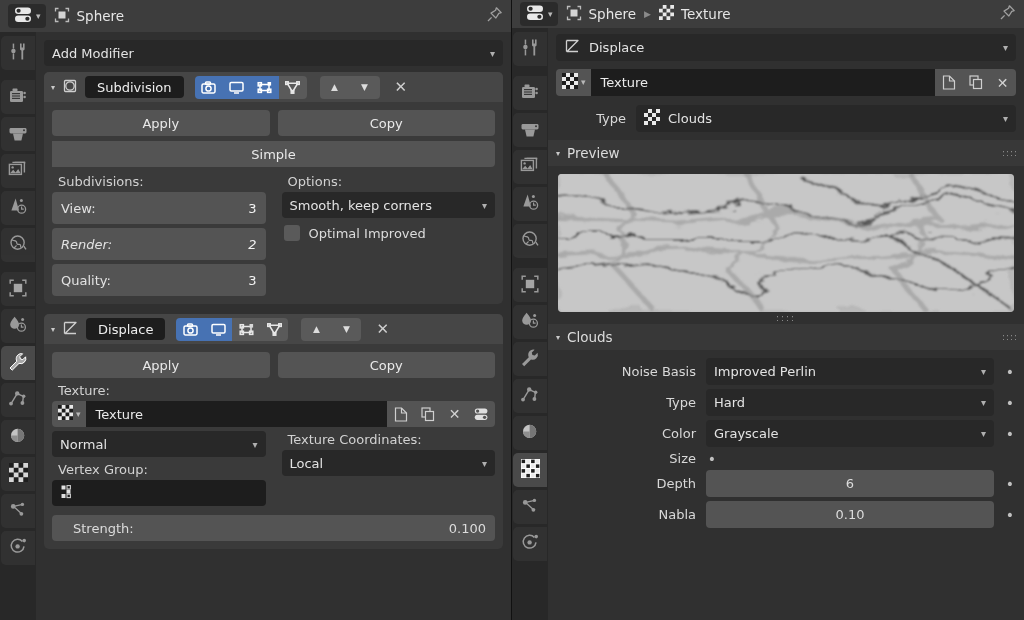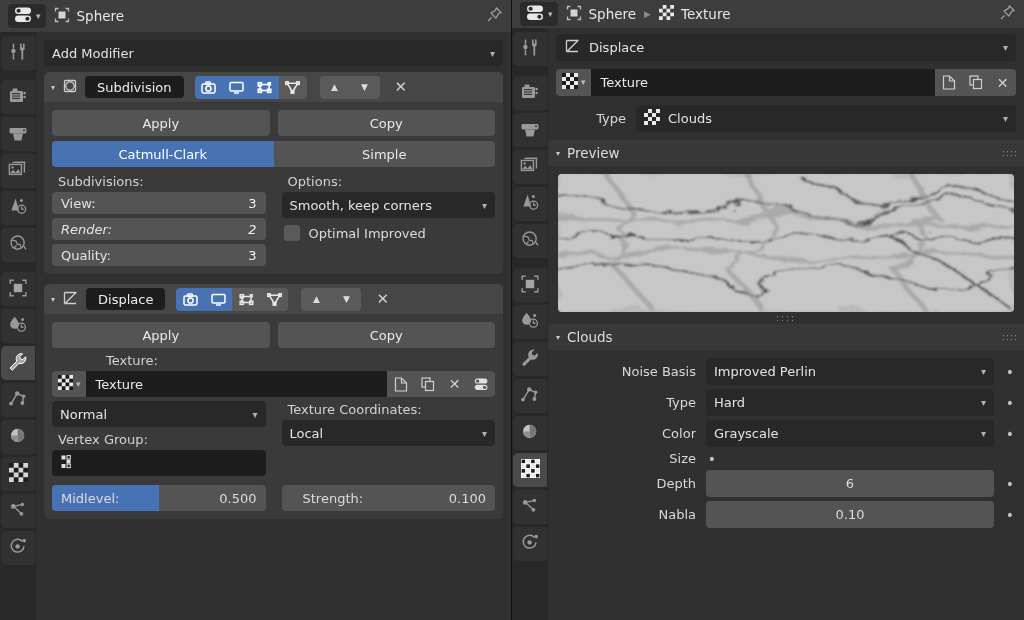--- a/index.html
+++ b/index.html
@@ -77,21 +77,21 @@
 
   .btn {
     display: flex; align-items: center; justify-content: center;
     height: 26px; border-radius: 4px;
     background: #545454; color: #e9e9e9; font-size: 13px;
   }
   .btn.blue { background: #4772b3; color: #fff; }
 
   .field {
     display: flex; align-items: center;
-    height: 22px; border-radius: 4px;
+    height: 32px; border-radius: 4px;
     background: #545454; color: #e9e9e9;
     padding: 0 9px; font-size: 13px;
   }
   .field .lab { color: #e2e2e2; }
   .field .val { margin-left: auto; color: #f2f2f2; }
 
   .textbox {
     display: flex; align-items: center;
     height: 26px; border-radius: 4px;
     background: #1d1d1d; color: #e9e9e9;
@@ -429,21 +429,20 @@
           </span>
           <span class="xbtn">✕</span>
         </div>
 
         <div class="mod-body">
           <div class="row" style="gap:8px;">
             <div class="btn" style="flex:1;">Apply</div>
             <div class="btn" style="flex:1;">Copy</div>
           </div>
           <div class="row" style="gap:0; margin-top:5px;">
-            <div class="btn blue" style="flex:1;border-radius:4px 0 0 4px;">Catmull-Clark</div>
             <div class="btn" style="flex:1;border-radius:0 4px 4px 0;">Simple</div>
           </div>
 
           <div class="row" style="gap:16px; align-items:flex-start; margin-top:6px;">
             <div style="flex:1;">
               <div class="sublabel">Subdivisions:</div>
               <div class="field">
                 <span class="lab">View:</span>
                 <span class="val">3</span>
               </div>
@@ -519,21 +518,21 @@
           </span>
           <span class="xbtn">✕</span>
         </div>
 
         <div class="mod-body">
           <div class="row" style="gap:8px;">
             <div class="btn" style="flex:1;">Apply</div>
             <div class="btn" style="flex:1;">Copy</div>
           </div>
 
-          <div class="sublabel" style="margin-top:4px;margin-left:48px;">Texture:</div>
+          <div class="sublabel" style="margin-top:4px;">Texture:</div>
 
           <div class="idblock">
             <span class="id-pre">
               <span>
                 <svg width="15" height="15" viewBox="0 0 15 15">
                   <rect width="15" height="15" fill="#e9e9e9"></rect>
                   <g fill="#1b1b1b">
                     <rect x="0" y="0" width="3.75" height="3.75"></rect>
                       <rect x="7.5" y="0" width="3.75" height="3.75"></rect>
                     <rect x="3.75" y="3.75" width="3.75" height="3.75"></rect>
@@ -600,25 +599,20 @@
             <div style="flex:1;">
               <div class="sublabel">Texture Coordinates:</div>
               <div class="dropdown">
                 <span>Local</span>
                 <span class="dd-arrow">▾</span>
               </div>
             </div>
           </div>
 
           <div class="row" style="gap:16px; margin-top:9px;">
-            <div class="slider" style="flex:1;">
-              <span class="fill" id="midlevel-fill" style="width: 50%;"></span>
-              <span class="lab">Midlevel:</span>
-              <span class="val">0.500</span>
-            </div>
             <div class="slider" style="flex:1; justify-content:center;">
               <span class="lab" style="margin-left:12px;">Strength:</span>
               <span class="val">0.100</span>
             </div>
           </div>
         </div>
       </div>
 
     </div>
   </div>

